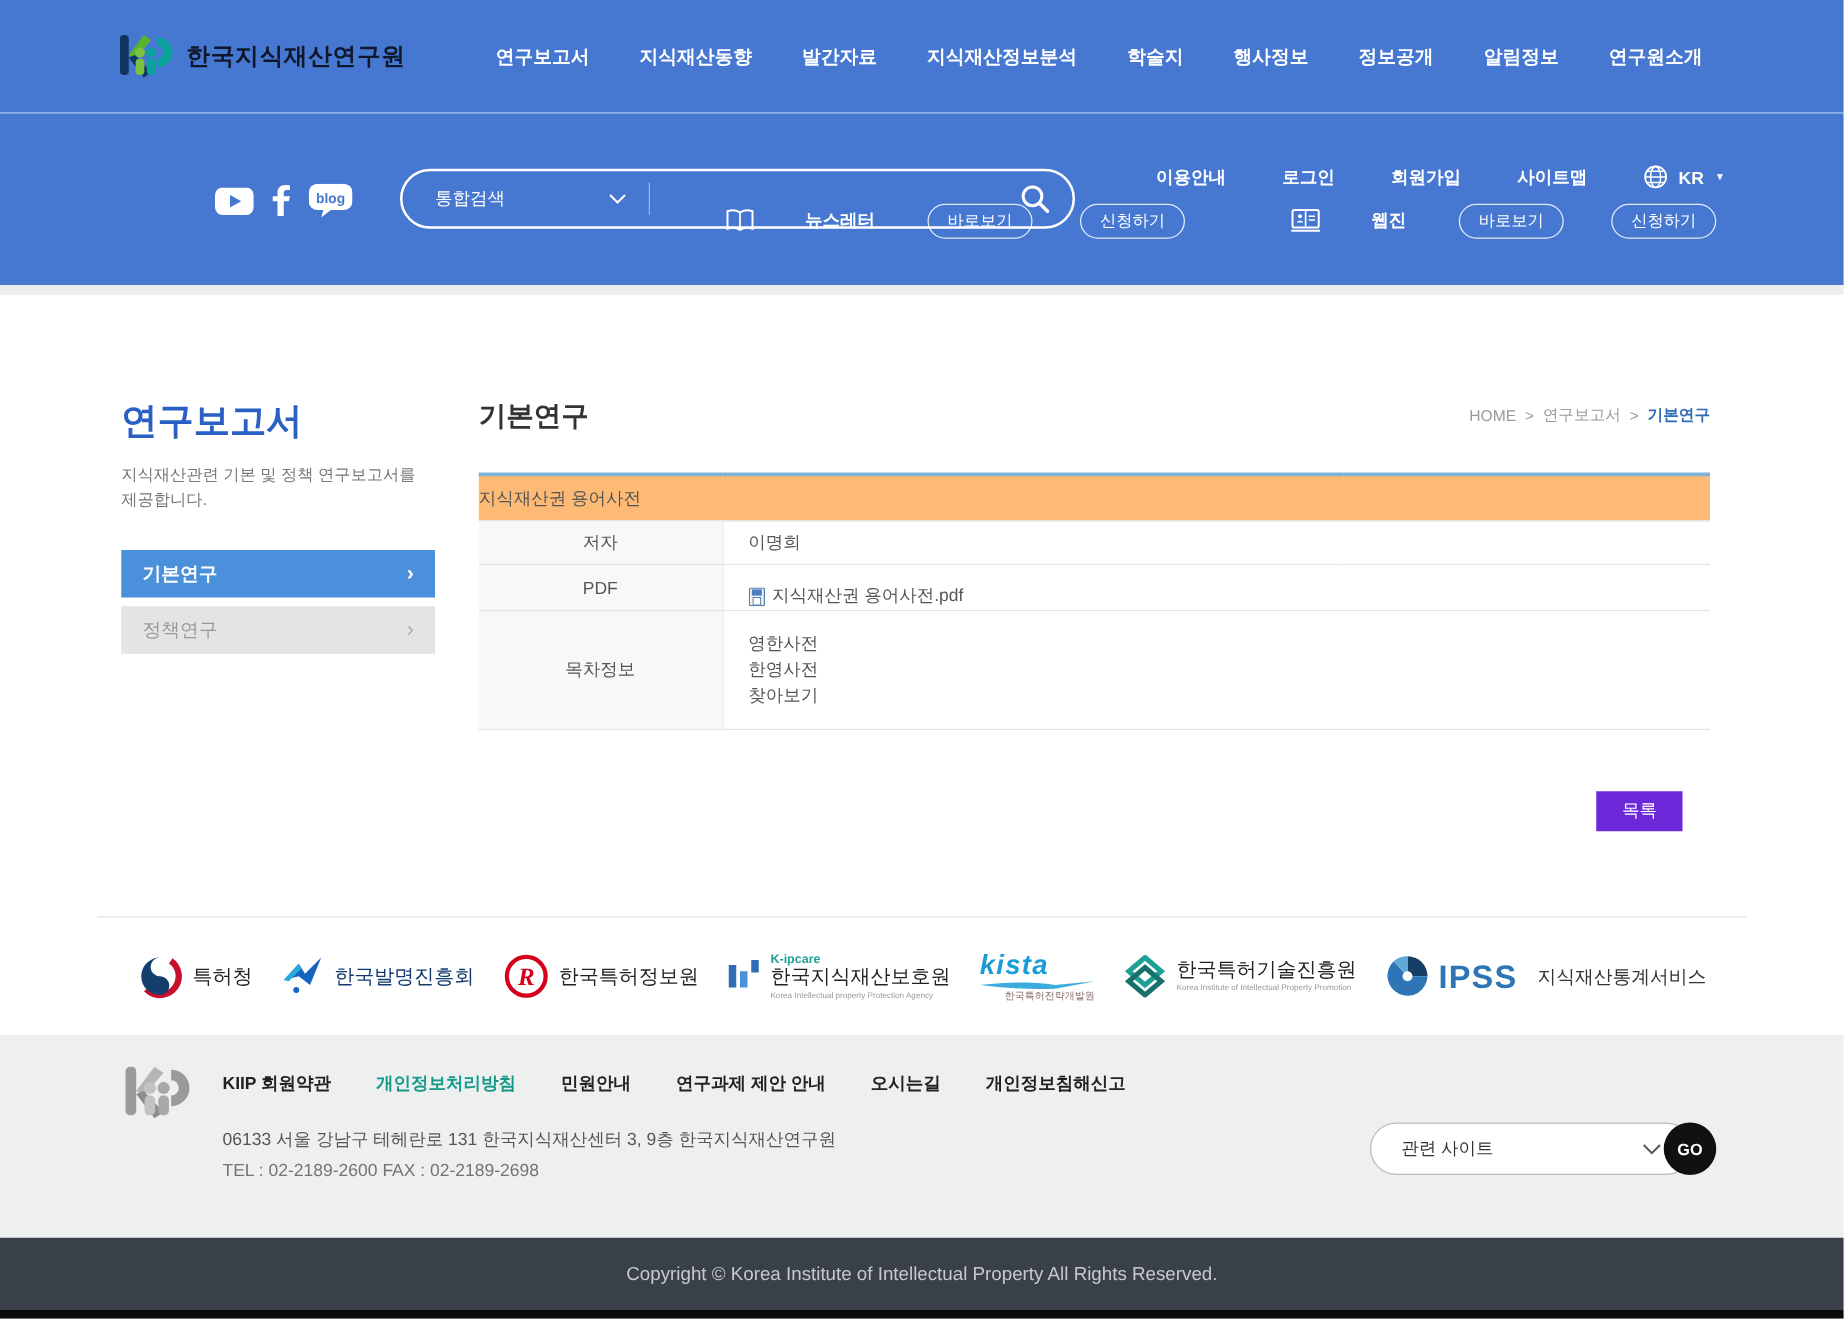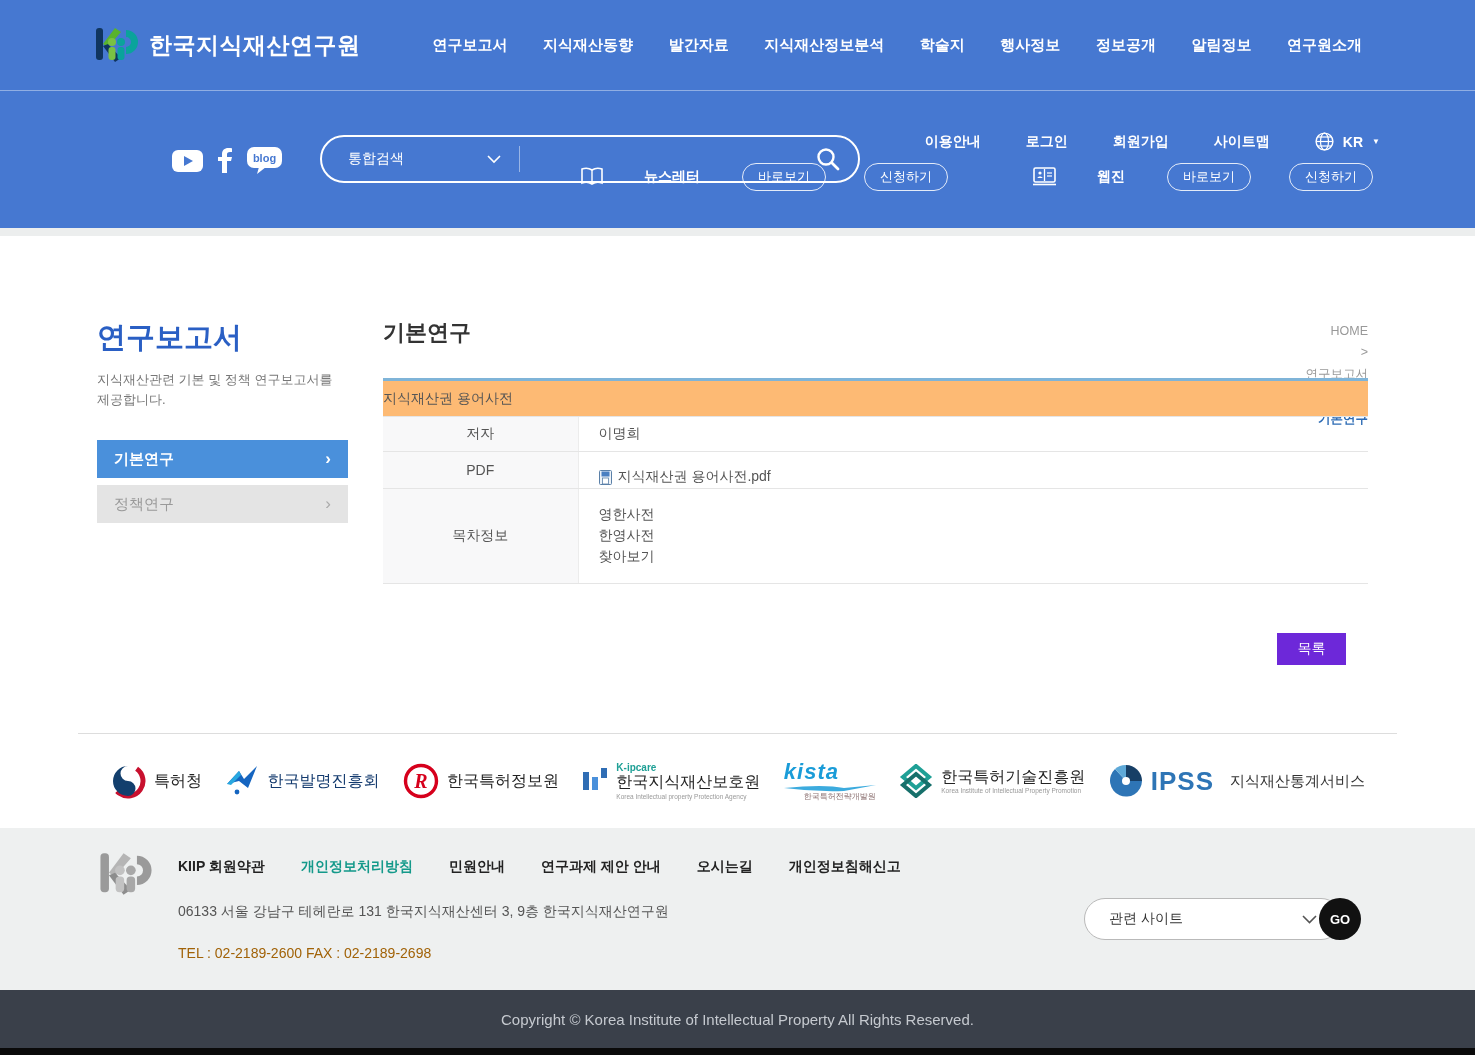--- a/index.html
+++ b/index.html
@@ -3,21 +3,21 @@
 <meta charset="utf-8">
 <style>
   * { margin:0; padding:0; box-sizing:border-box; }
   html,body { width:1475px; height:1055px; }
   body { font-family:"Liberation Sans", sans-serif; background:#fff; position:relative; overflow:hidden; color:#333; }
   a { text-decoration:none; color:inherit; cursor:pointer; }
 
   
   .header-top { height:90px; background:#4678d1; display:flex; align-items:center; padding-left:95px; }
   .brand { display:flex; align-items:center; gap:10px; }
-  .brand-name { color:#ffffff; font-size:23px; font-weight:bold; letter-spacing:0.5px; }
+  .brand-name { color:#0f172a; font-size:19px; font-weight:bold; letter-spacing:0.5px; }
   .main-nav { flex:1; display:flex; justify-content:space-between; margin-left:72px; padding-right:113px; }
   .main-nav a { color:#fff; font-size:15px; font-weight:bold; }
 
   
   .header-sub { height:138px; background:#4678d1; border-top:1px solid rgba(255,255,255,.4); position:relative; }
   .social { position:absolute; left:172px; top:56px; display:flex; align-items:center; gap:15px; }
   .social a { display:flex; align-items:center; }
   .searchbar { position:absolute; left:320px; top:44px; width:540px; height:48px; border:2px solid #fff; border-radius:24px; display:flex; align-items:center; }
   .search-cat { width:197px; display:flex; align-items:center; justify-content:space-between; padding:0 18px 0 26px; color:#fff; font-size:14px; cursor:pointer; }
   .search-divider { width:1px; height:26px; background:rgba(255,255,255,.45); }
@@ -42,21 +42,21 @@
   .sidebar p { margin-top:16px; font-size:13px; color:#777; line-height:1.55; }
   .side-menu { margin-top:30px; }
   .side-item { height:38px; display:flex; align-items:center; justify-content:space-between; padding:0 17px; margin-bottom:7px; font-size:15px; cursor:pointer; }
   .side-item.active { background:#4a90db; color:#fff; font-weight:bold; }
   .side-item.active .arr { color:#fff; font-weight:bold; }
   .side-item.idle { background:#e4e4e4; color:#999; }
   .side-item .arr { font-size:17px; color:#aaa; }
 
   .main { position:absolute; left:383px; width:985px; top:0; }
   .page-title { position:absolute; top:82px; left:0; font-size:22px; font-weight:bold; color:#333; }
-  .breadcrumb { position:absolute; top:88px; right:0; display:flex; align-items:flex-end; gap:7px; font-size:12.5px; color:#999;flex-direction:column; }
+  .breadcrumb { position:absolute; top:88px; right:0; display:flex; align-items:center; gap:7px; font-size:12.5px; color:#999; }
   .breadcrumb .cur { color:#2e6cb5; font-weight:bold; }
 
   table.report { position:absolute; top:142px; left:0; width:985px; border-collapse:collapse; border-top:3px solid #7fb4d8; border-bottom:1px solid #d5d5d5; table-layout:fixed; }
   table.report td, table.report th { font-weight:normal; font-size:14px; color:#555; border-bottom:1px solid #e5e5e5; }
   .cap-row td { height:37px; background:#fdba74; text-align:left; color:#444; font-size:15px; }
   th.lbl { width:195px; background:#f8f8f9; text-align:center; height:35px; border-right:1px solid #ececec; }
   th.lbl2 { width:207px; background:#f8f8f9; text-align:center; border-left:1px solid #ececec; border-right:1px solid #ececec; }
   td.val { padding-left:20px; }
   td.toc-cell { padding:12px 0 12px 20px; height:95px; }
   .toc-line { display:block; line-height:21px; }
@@ -78,22 +78,22 @@
   .ipss-word { font-size:26px; font-weight:bold; color:#2e75b6; letter-spacing:1px; }
   .ipss-name { font-size:15px; color:#333; margin-left:8px; }
 
   
   .footer { height:162px; background:#eef0f0; position:relative; }
   .f-logo { position:absolute; left:97px; top:18px; }
   .f-links { position:absolute; left:178px; top:30px; display:flex; gap:36px; }
   .f-links a { font-size:14px; font-weight:bold; color:#222; }
   .f-links a.teal { color:#14998a; }
   .f-addr { position:absolute; left:178px; top:75px; font-size:14px; color:#555; }
-  .f-tel { position:absolute; left:178px; top:100px; font-size:14px; color:#a16207;margin-top:17px; }
-  .related { position:absolute; right:114px; top:70px; width:277px; height:36px; }
+  .f-tel { position:absolute; left:178px; top:100px; font-size:14px; color:#737373; }
+  .related { position:absolute; right:102px; top:70px; width:277px; height:36px; }
   .rel-select { position:absolute; left:0; top:0; width:258px; height:42px; background:#fff; border:1px solid #b9b9b9; border-radius:21px; display:flex; align-items:center; justify-content:space-between; padding:0 24px; font-size:14px; color:#333; cursor:pointer; }
   .go-btn { position:absolute; right:0; top:0; width:42px; height:42px; border-radius:50%; background:#111; color:#fff; border:none; font-size:13px; font-weight:bold; cursor:pointer; }
 
   .copyright { height:58px; background:#3a404a; display:flex; align-items:center; justify-content:center; font-size:15px; color:#c5c9cf; }
   .black-strip { height:7px; background:#0a0a0a; }
 
   svg { display:block; }
 </style>
 </head>
 <body>

